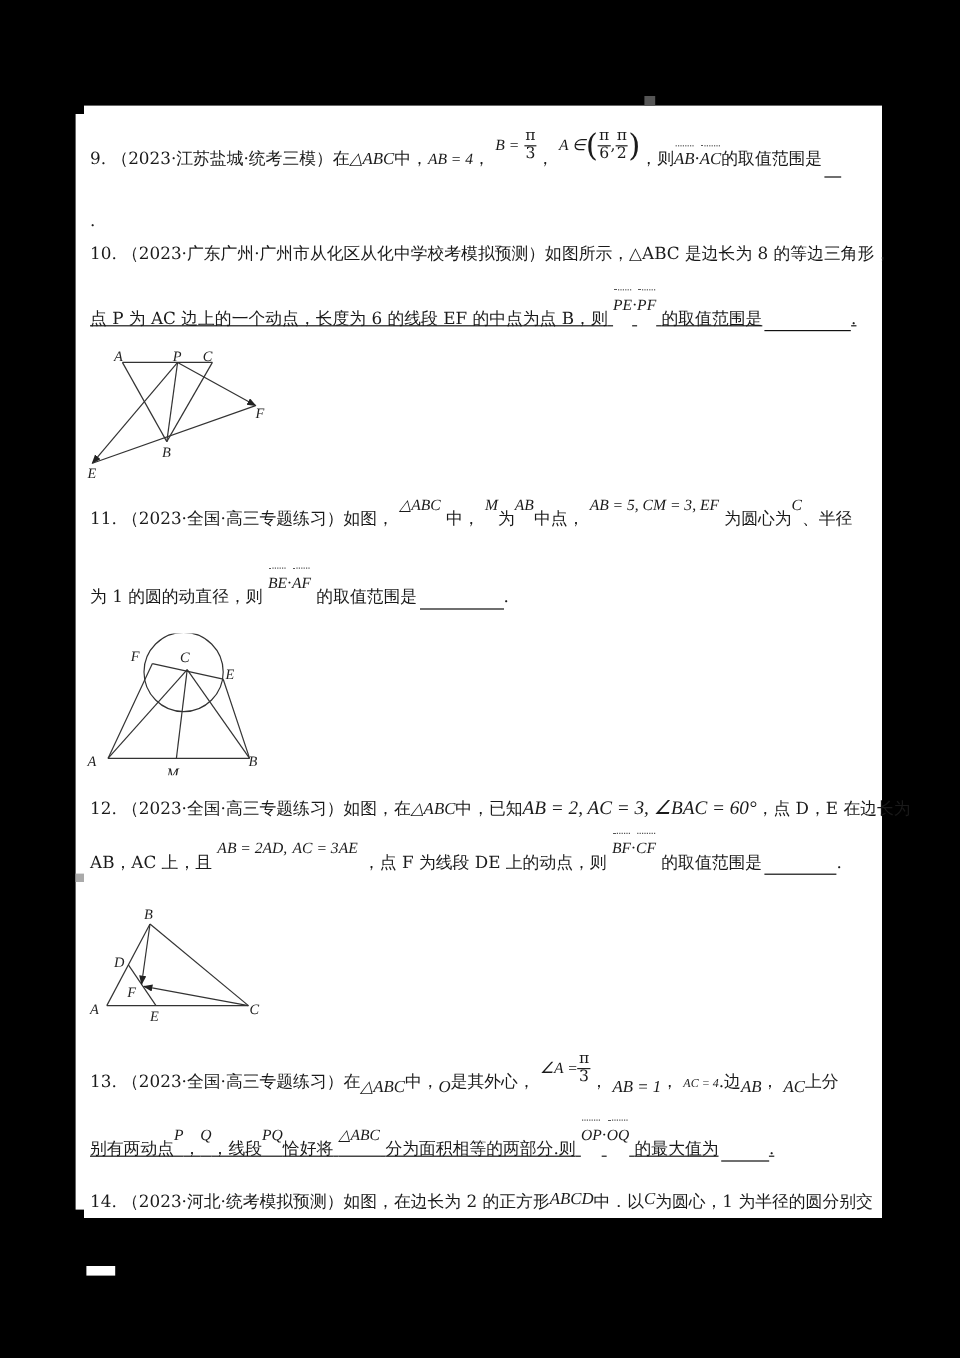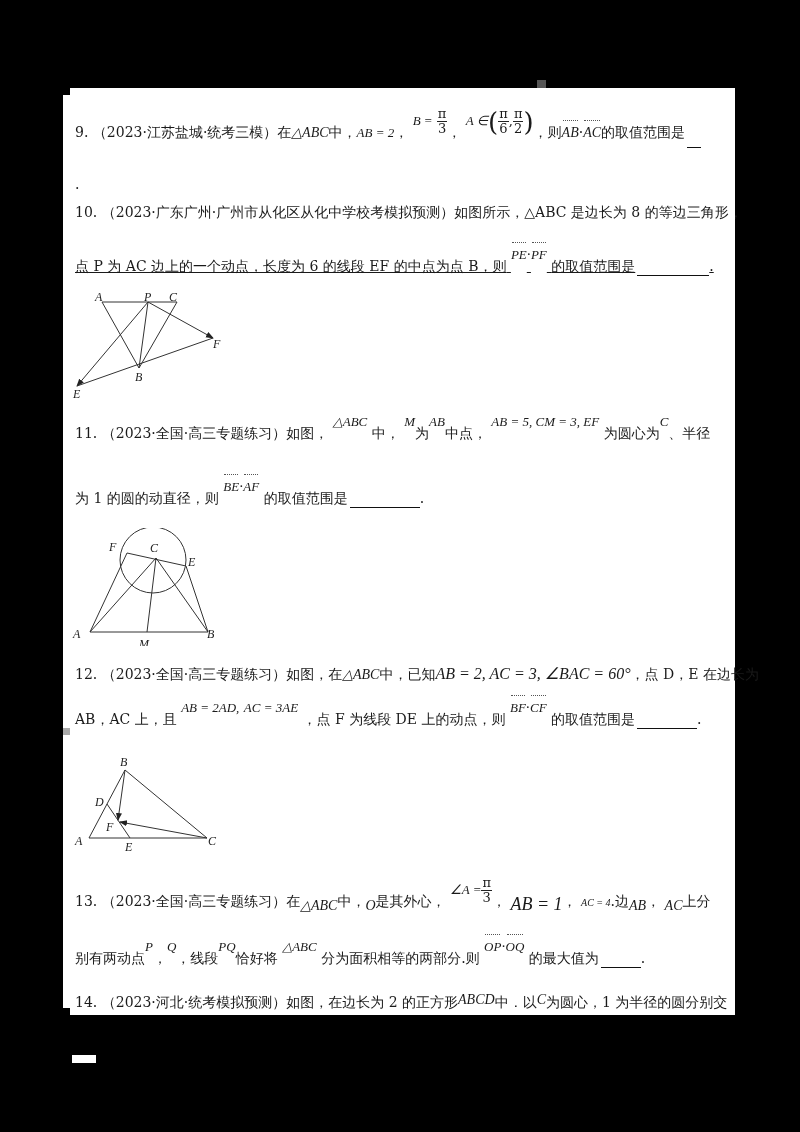--- a/index.html
+++ b/index.html
@@ -27,21 +27,21 @@
 <body>
 
 <div class="page"></div>
 <div class="page-notch"></div>
 <div class="marker-top"></div>
 <div class="marker-bottom"></div>
 <div class="marker-left"></div>
 
 <div class="line" style="top:119px;">
   <span>9.</span>
-  <span>（2023·江苏盐城·统考三模）</span><span>在</span><span class="it">△ABC</span><span>中，</span><span class="it" style="font-size:13px">AB = 2</span><span>，</span>
+  <span>（2023·江苏盐城·统考三模）</span><span>在</span><span class="it">△ABC</span><span>中，</span><span class="it" style="font-size:13px">AB = 4</span><span>，</span>
   <span class="sup"><span class="it">B =</span>
     <span class="frac"><span class="num">π</span><span class="den">3</span></span></span><span>，</span>
   <span class="sup"><span class="it">A ∈</span><span class="paren">(</span><span class="frac"><span class="num">π</span><span class="den">6</span></span>,<span class="frac"><span class="num">π</span><span class="den">2</span></span><span class="paren">)</span></span><span>，则</span><span class="it vec">AB</span><span>·</span><span class="it vec">AC</span><span>的取值范围是</span><span class="blank" style="width:14px"></span>
 </div>
 <div class="line" style="top:175px;">
   <span>.</span>
 </div>
 
 <div class="line" style="top:203px;">
   <span>10.</span>
@@ -133,25 +133,25 @@
   <text x="41" y="79">F</text>
   <text x="10" y="93">A</text>
   <text x="60" y="99">E</text>
   <text x="143" y="93">C</text>
 </svg>
 
 <div class="line" style="top:888px;">
   <span>13.</span>
   <span>（2023·全国·高三专题练习）</span><span>在</span><span class="it" style="position:relative;top:4px">△ABC</span><span>中，</span><span class="it" style="position:relative;top:4px">O</span><span>是其外心，</span>
   <span class="sup"><span class="it">∠A =</span><span class="frac"><span class="num">π</span><span class="den">3</span></span></span><span>，</span>
-  <span class="it" style="position:relative;top:4px;font-size:18px">AB = 1</span><span>，</span>
+  <span class="it" style="position:relative;top:4px;font-size:14px">AB = 1</span><span>，</span>
   <span class="it" style="font-size:10px">AC = 4</span><span>.边</span><span class="it" style="position:relative;top:4px">AB</span><span>，</span>
   <span class="it" style="position:relative;top:4px">AC</span><span>上分</span>
 </div>
-<div class="line" style="top:949px;">
+<div class="line" style="top:949px;text-decoration:underline;">
   <span>别有两动点</span><span class="sup it">P</span><span>，</span><span class="sup it">Q</span><span>，线段</span><span class="sup it">PQ</span><span>恰好将</span>
   <span class="sup it">△ABC</span>
   <span>分为面积相等的两部分.则</span>
   <span class="sup"><span class="it vec">OP</span><span>·</span><span class="it vec">OQ</span></span>
   <span>的最大值为</span><span class="blank" style="width:40px"></span><span>.</span>
 </div>
 
 <div class="line" style="top:993px;">
   <span>14.</span>
   <span>（2023·河北·统考模拟预测）</span><span>如图，在边长为 2 的正方形</span><span class="it" style="position:relative;top:-3px">ABCD</span><span>中．以</span><span class="it" style="position:relative;top:-3px">C</span><span>为圆心，1 为半径的圆分别交</span>

